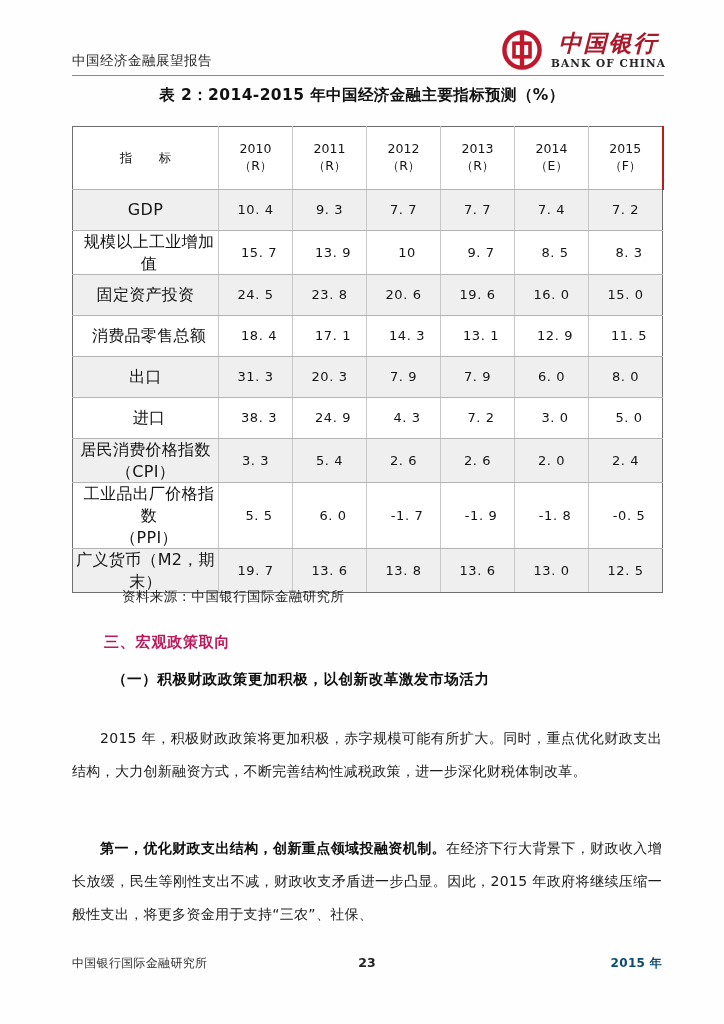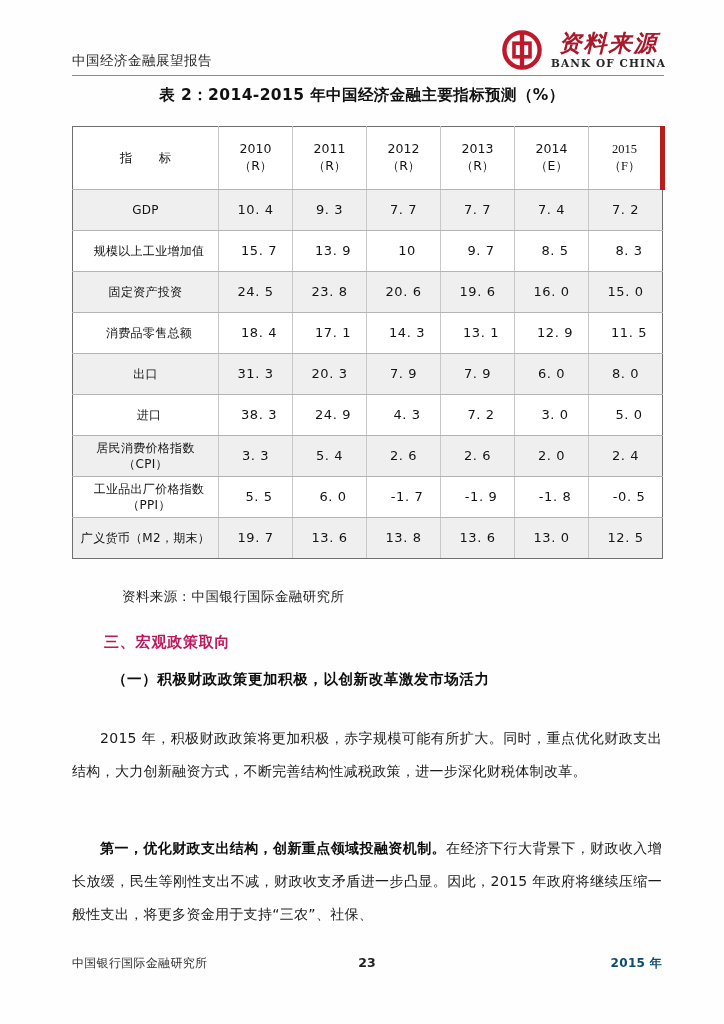--- a/index.html
+++ b/index.html
@@ -135,22 +135,21 @@
     height: 62px;
     background: #ffffff;
     font-weight: 400;
     font-size: 12.5px;
     border-top: 1px solid #6f6f6f;
   }
   table.data-table thead th:first-child {
     border-left: 1px solid #6f6f6f;
   }
   table.data-table thead th:last-child {
-    border-right: 5px solid #b91c1c;
-    font-family: Liberation Serif, serif;
+    border-right: 2px solid #b91c1c;
   }
   table.data-table tbody td {
     height: 40px;
   }
   table.data-table tbody td:first-child {
     border-left: 1px solid #6f6f6f;
   }
   table.data-table tbody td:last-child {
     border-right: 1px solid #6f6f6f;
   }
@@ -161,21 +160,21 @@
   tr.plain  td { background: #ffffff; padding-left: 9px; }
 
   .hdr-ind {
     letter-spacing: 7px;
     padding-left: 7px;
   }
   .hdr-year { display: block; }
   .hdr-tag  { display: block; }
 
   td.rowlabel {
-    font-size: 12px;
+    font-size: 16px;
     letter-spacing: 0.3px;
     margin-left: 33px;
   }
   td.rowlabel .lbl-l2 { display: block; }
   td.num { font-size: 13px; letter-spacing: 0.6px; }
 
   
   .source-note {
     position: absolute;
     top: 588px;
@@ -265,21 +264,21 @@
 
     <div class="boc-logo">
       <svg class="boc-emblem" viewBox="0 0 100 100">
         <circle cx="50" cy="50" r="44" fill="none" stroke="#c0182b" stroke-width="11"></circle>
         <rect x="44.5" y="10" width="11" height="24" fill="#c0182b"></rect>
         <rect x="44.5" y="66" width="11" height="24" fill="#c0182b"></rect>
         <rect x="30" y="33" width="40" height="34" fill="none" stroke="#c0182b" stroke-width="9"></rect>
         <rect x="44.5" y="33" width="11" height="34" fill="#c0182b"></rect>
       </svg>
       <div class="boc-wordmark">
-        <div class="boc-cn">资料来源</div>
+        <div class="boc-cn">中国银行</div>
         <div class="boc-en">BANK OF CHINA</div>
       </div>
     </div>
 
     <div class="header-rule"></div>
   </div>
 
   <div class="table-title">表 2：2014-2015 年中国经济金融主要指标预测（%）</div>
 
   <div class="data-table-wrap">

